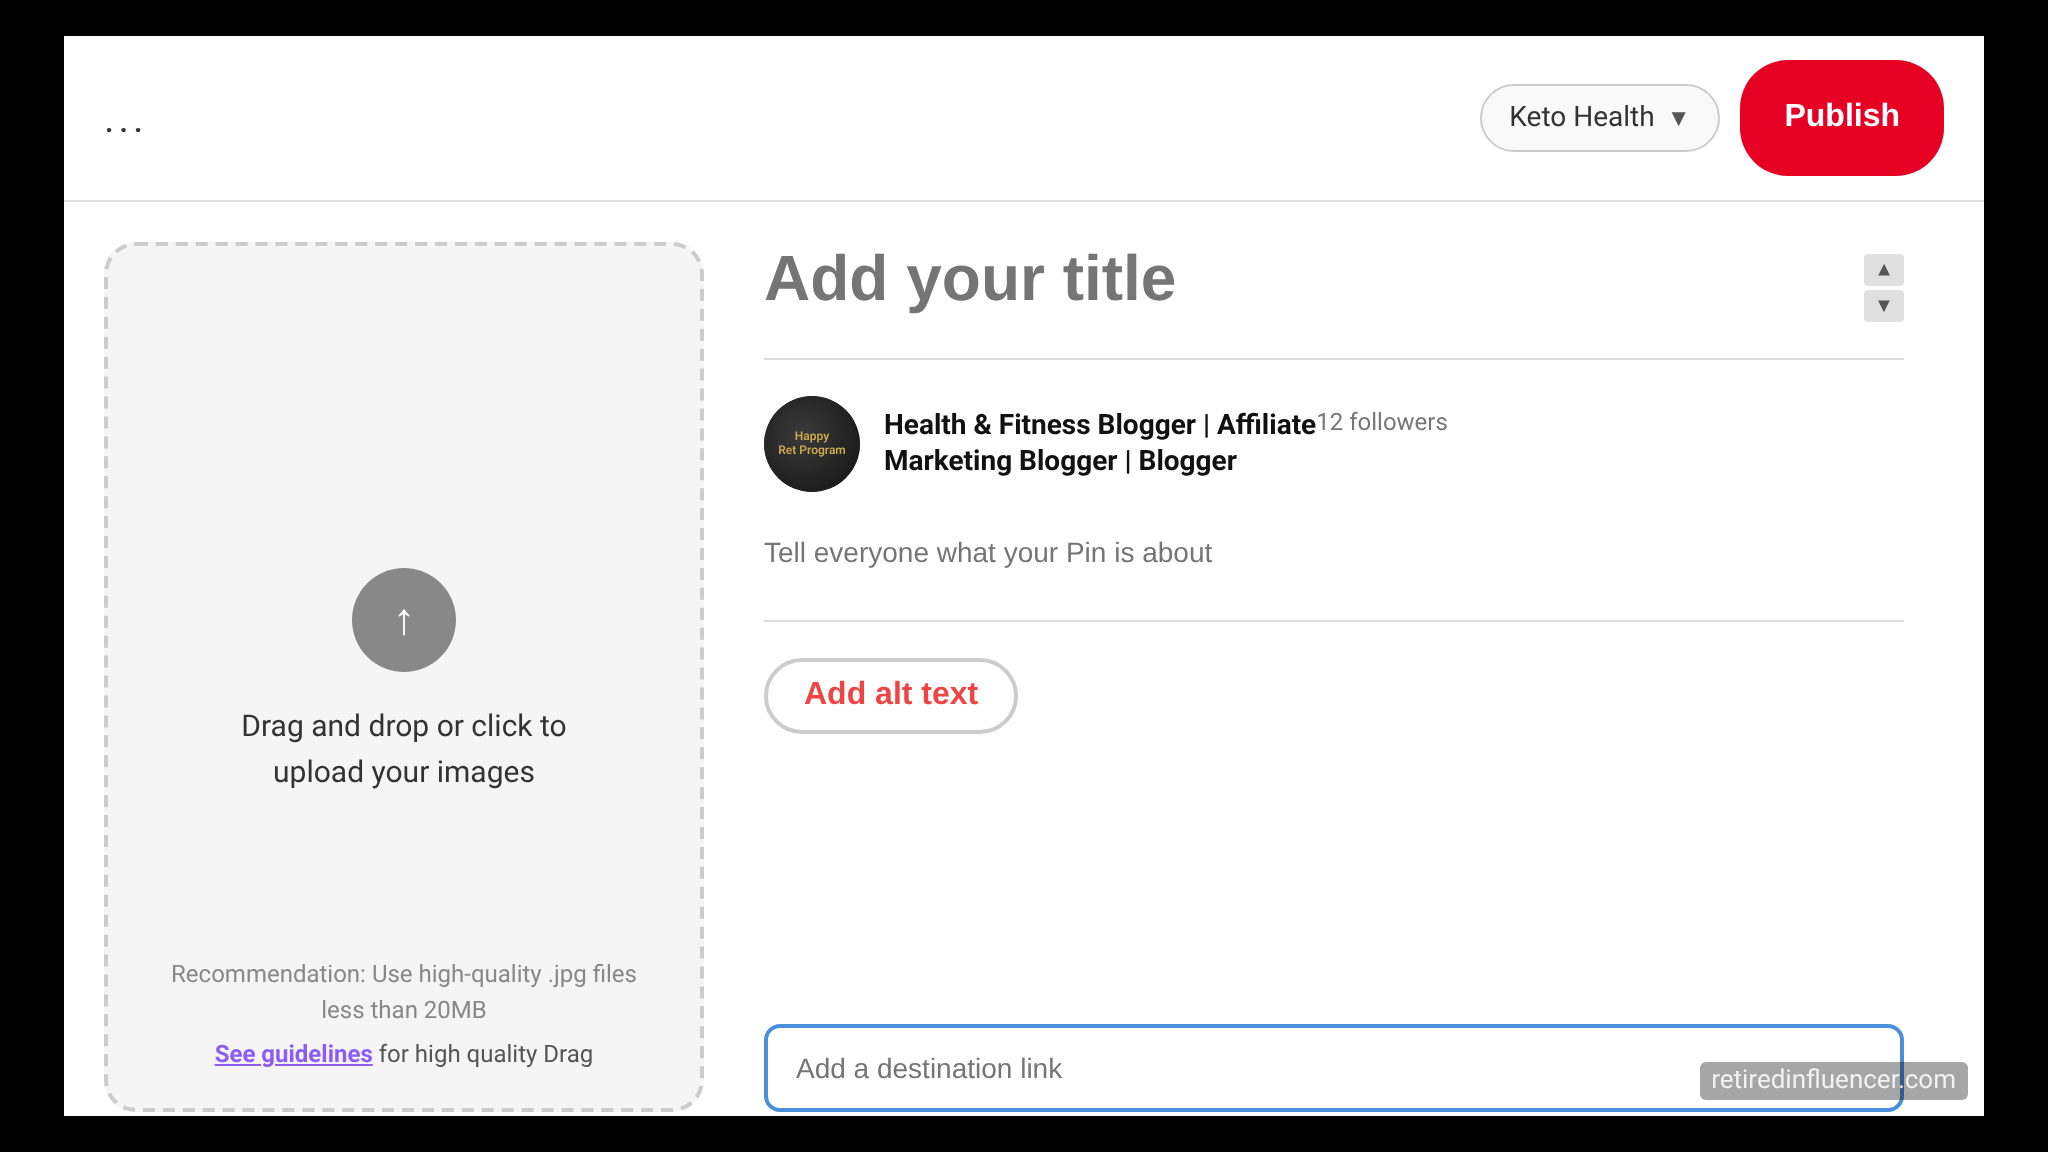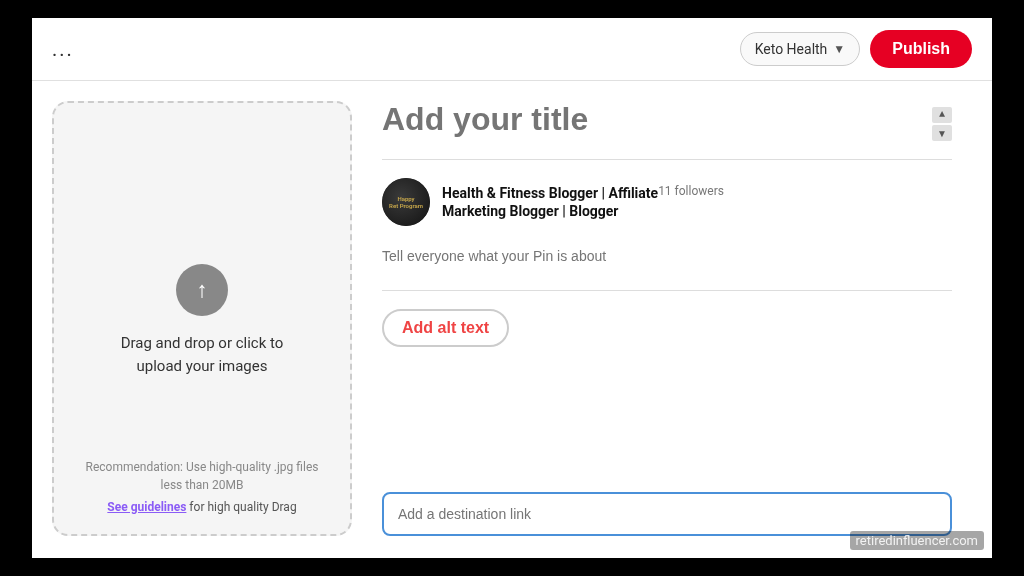--- a/index.html
+++ b/index.html
@@ -52,21 +52,21 @@
     }
     .board-select .chevron {
       font-size: 12px;
       color: #555;
     }
     .publish-btn {
       background: #e60023;
       color: #fff;
       border: none;
       border-radius: 24px;
-      padding: 10px 22px;
+      padding: 20px 22px;
       font-size: 16px;
       font-weight: 600;
       cursor: pointer;
     }
     
     .main-content {
       display: flex;
       padding: 20px;
       gap: 30px;
       height: calc(100% - 65px);
@@ -319,21 +319,21 @@
       <div class="profile-row">
         <div class="avatar">
           <div class="avatar-inner">
             <span class="avatar-text" style="white-space:pre-line;font-size:6px;">Happy
 Ret Program</span>
           </div>
         </div>
         <div class="profile-info">
           <span class="profile-name" style="white-space:pre-line;">Health &amp; Fitness Blogger | Affiliate
 Marketing Blogger | Blogger</span>
-          <span class="profile-followers">11 followers</span>
+          <span class="profile-followers">12 followers</span>
         </div>
       </div>
 
       <input class="description-input" type="text" placeholder="Tell everyone what your Pin is about" style="">
       <hr class="divider">
 
       <button class="alt-text-btn">Add alt text</button>
 
       <div class="destination-link-container">
         <input class="destination-input" type="text" placeholder="Add a destination link" style="">

